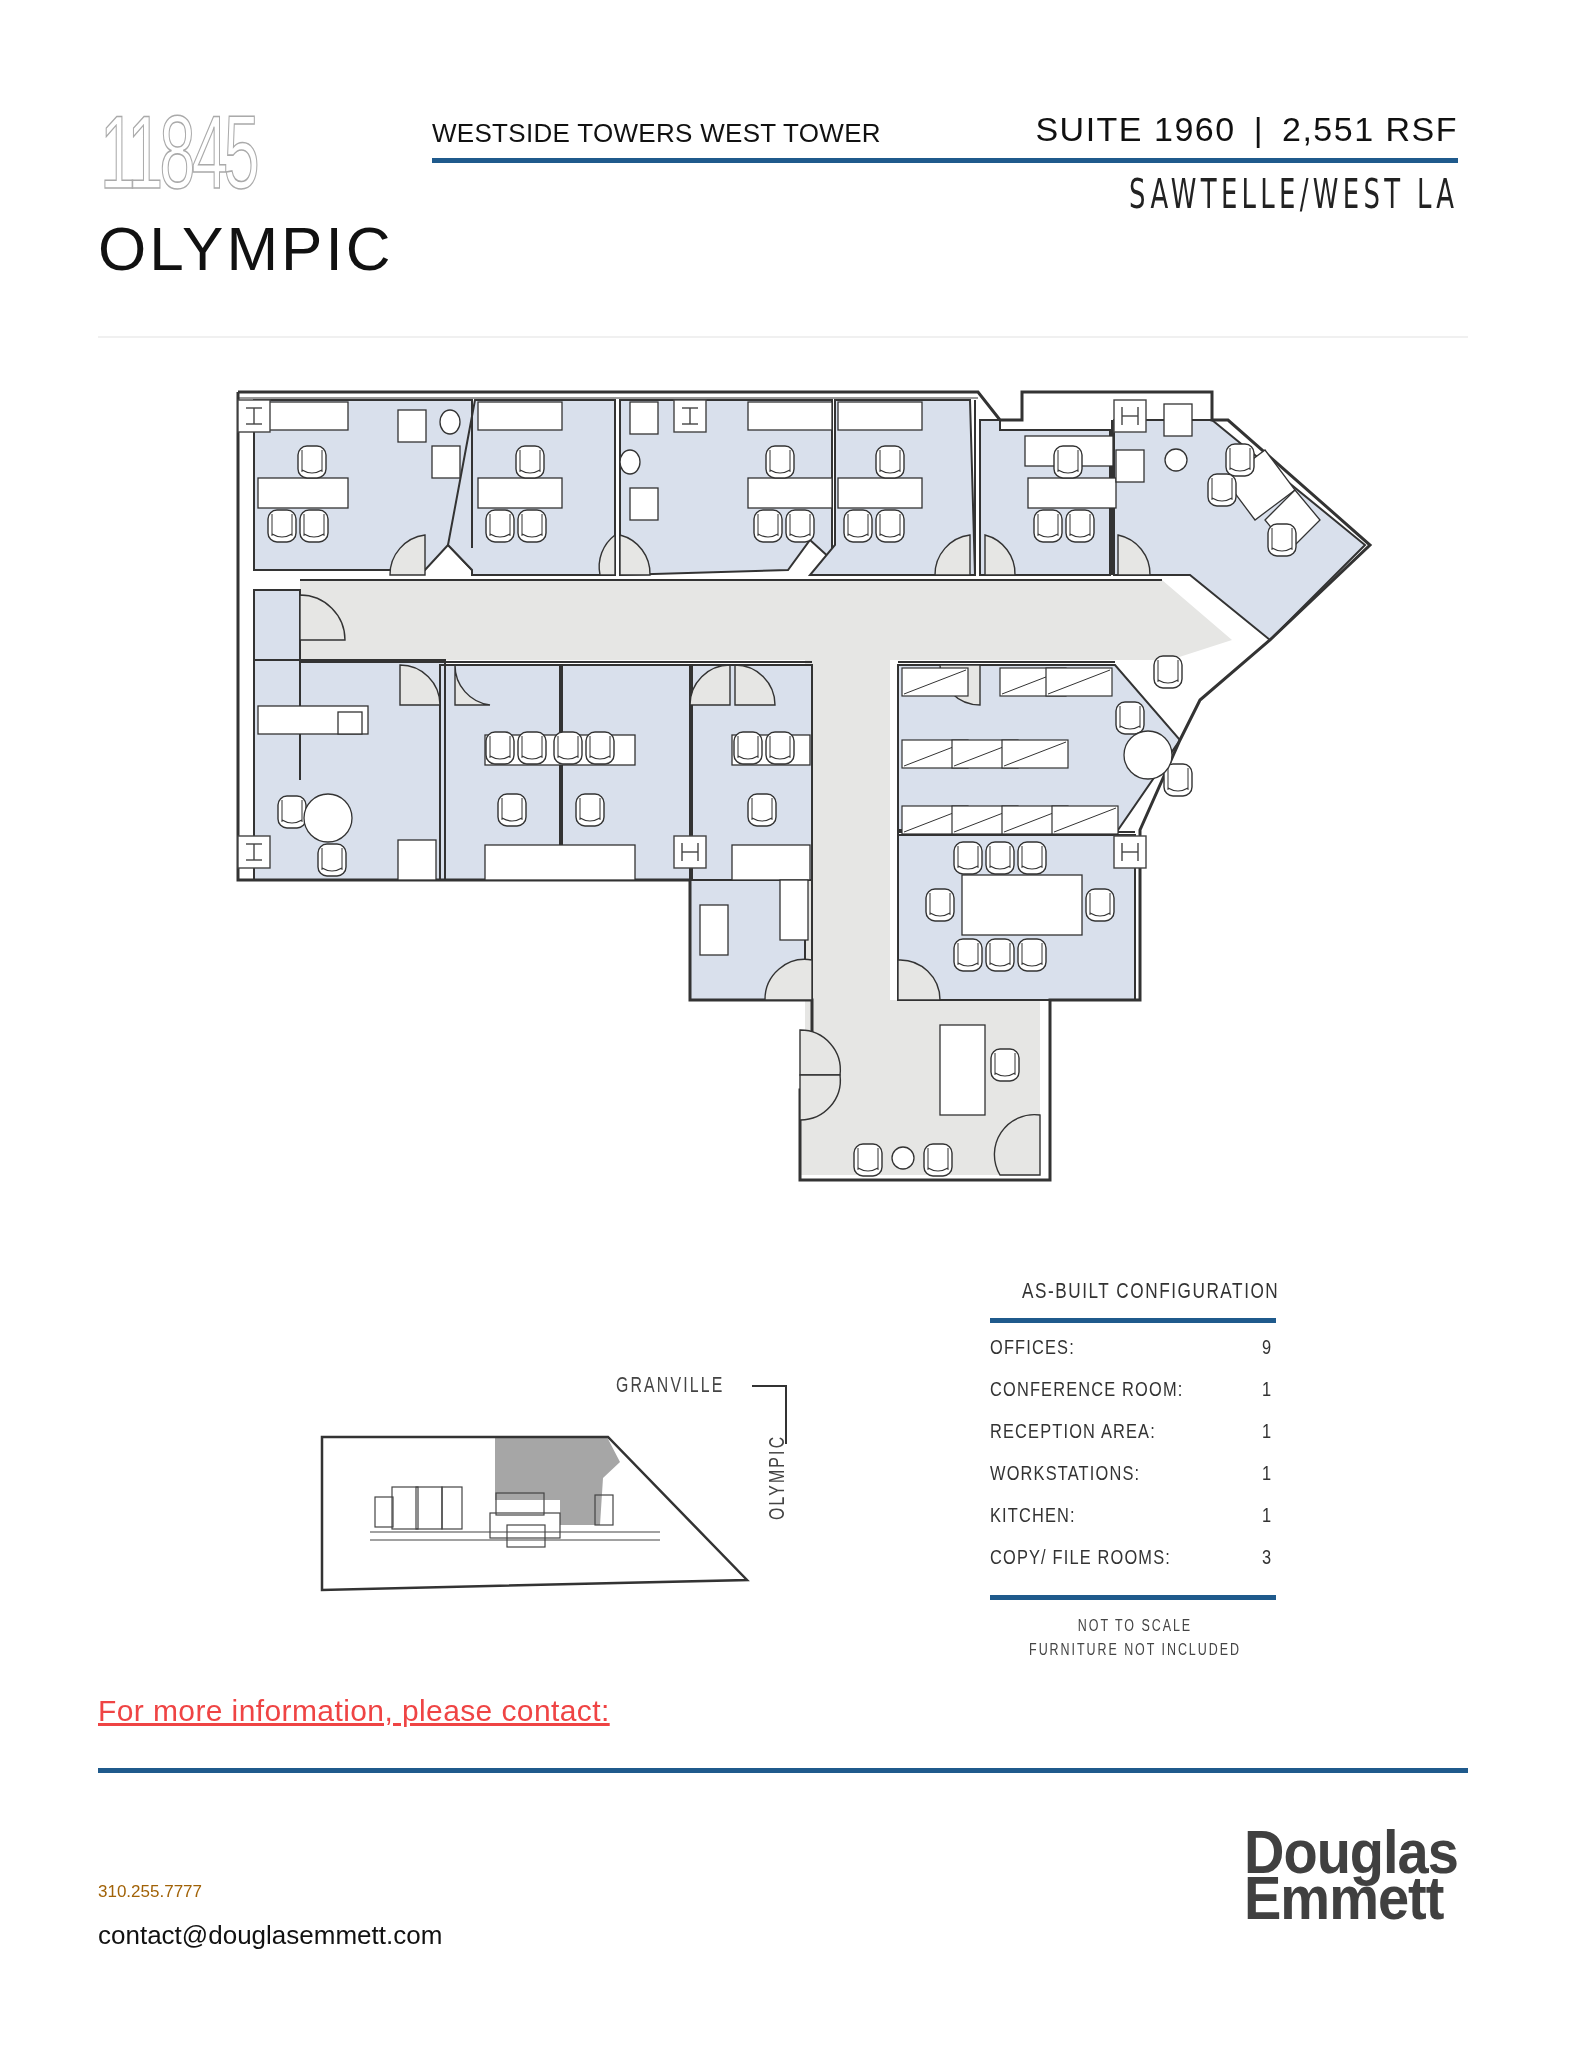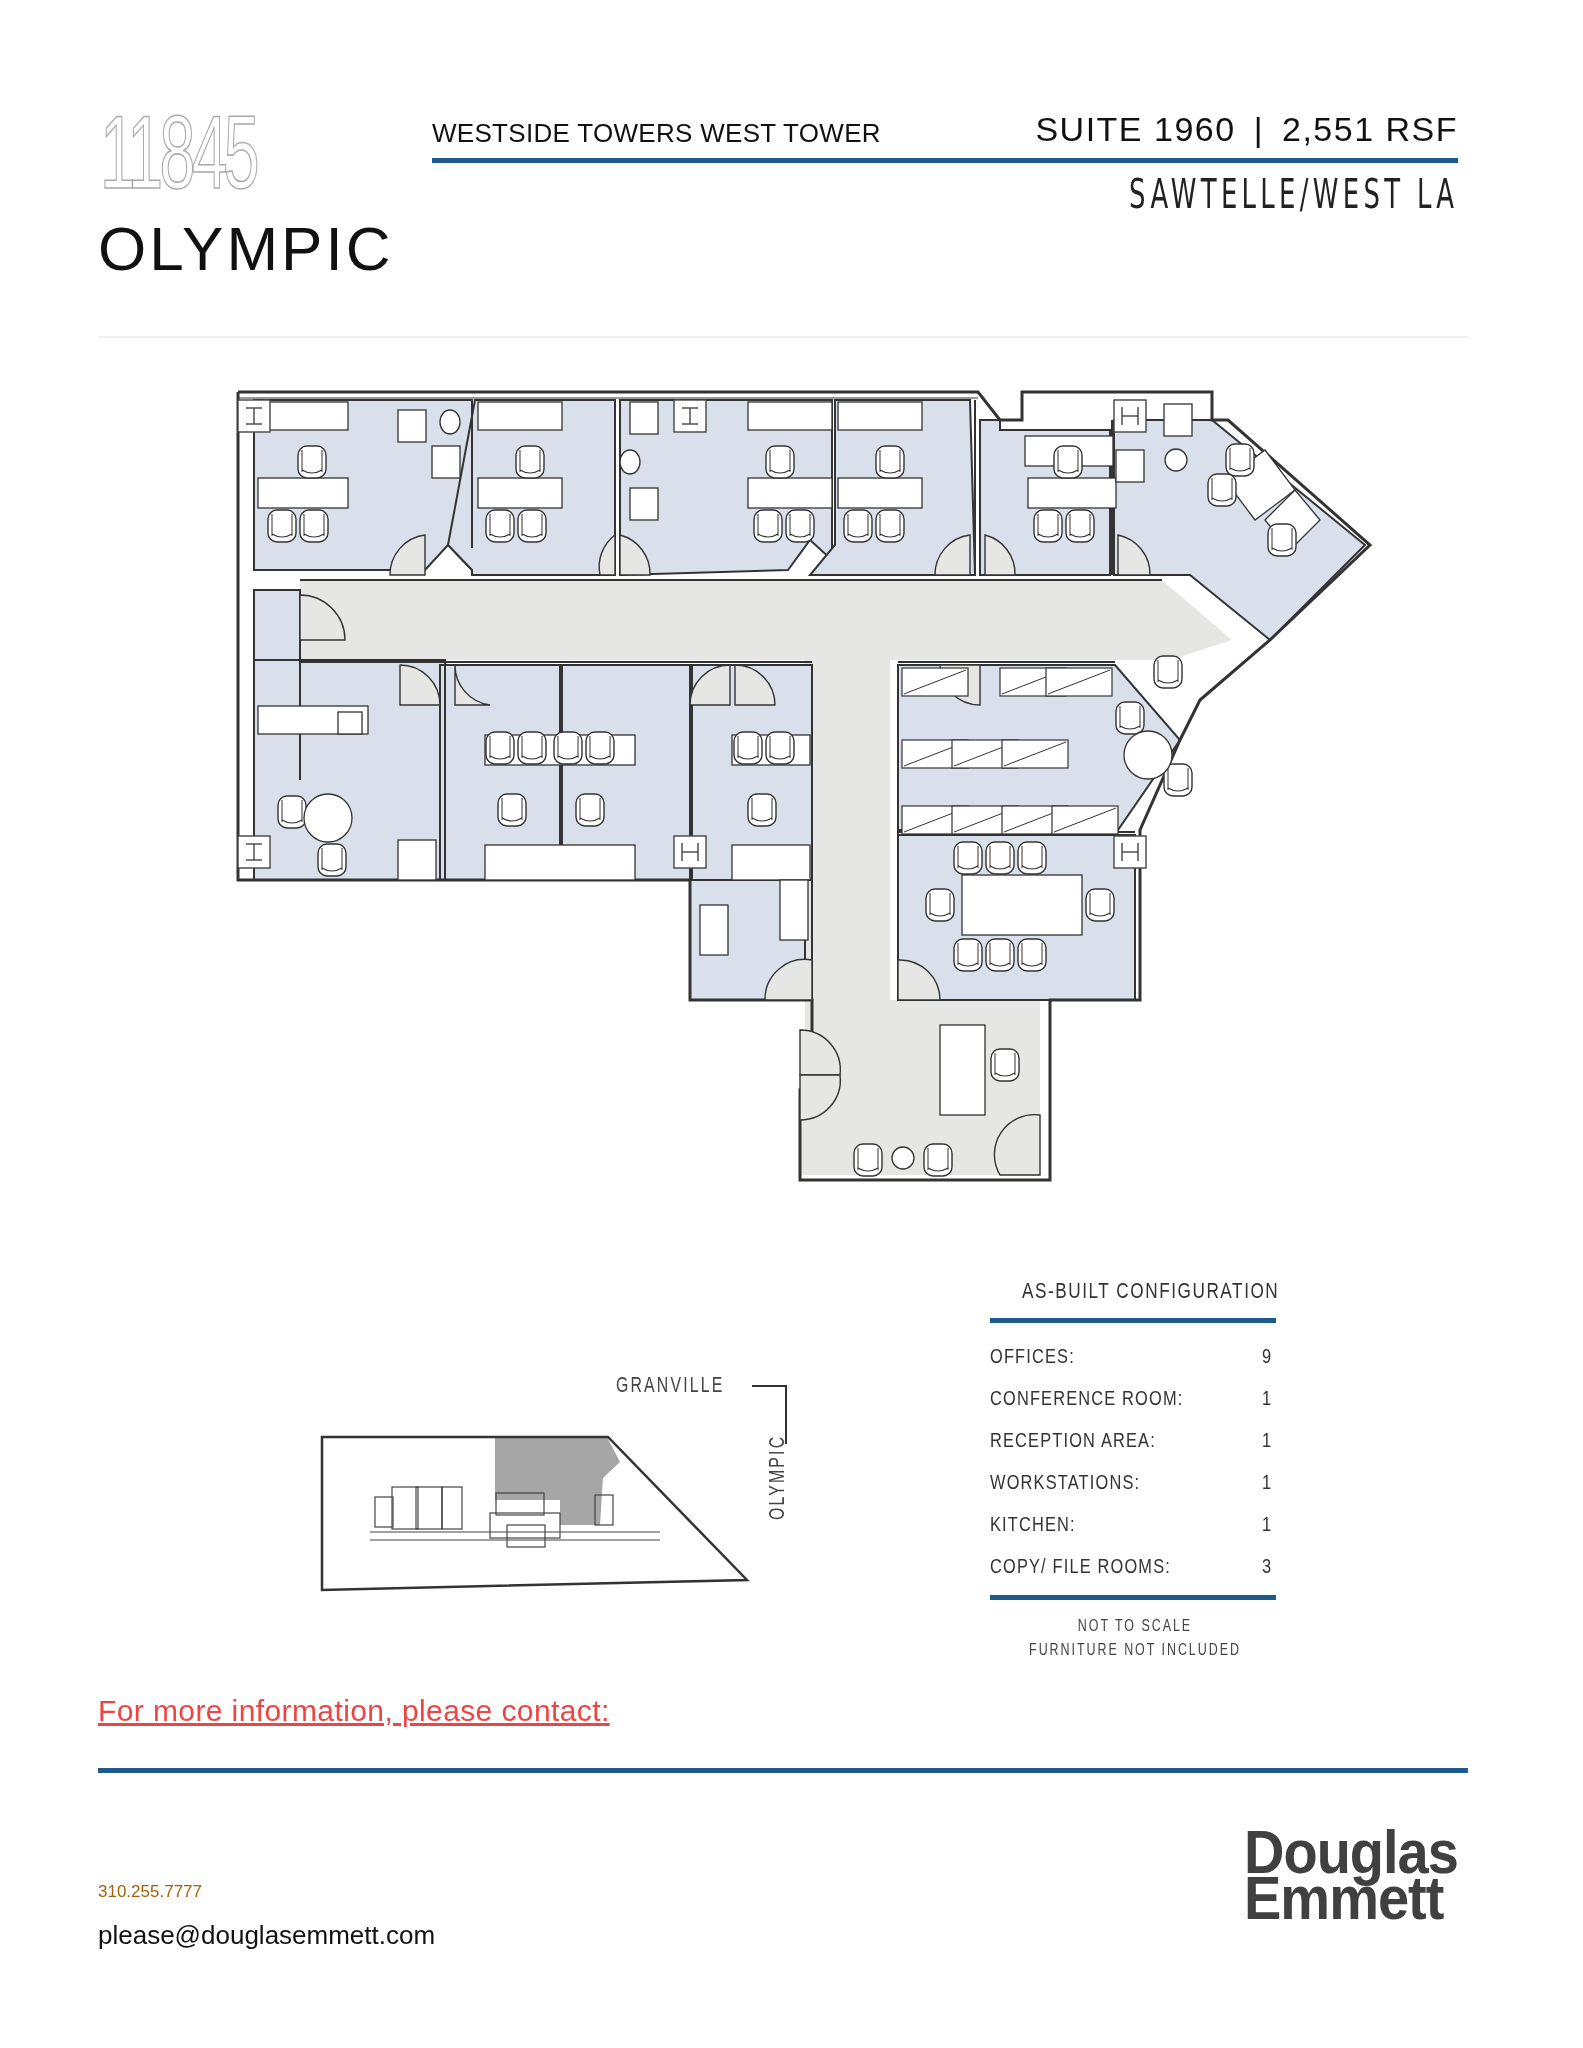--- a/index.html
+++ b/index.html
@@ -11,21 +11,21 @@
   .bldg{left:432px;top:120px;font-size:26px;color:#111;line-height:1;letter-spacing:0.3px;}
   .rule-top{left:432px;top:158px;width:1026px;height:5px;background:#1f5a8c;}
   .suite{right:125px;top:112px;font-size:34px;letter-spacing:1.5px;color:#111;line-height:1;white-space:nowrap;}
   .suite .sep{display:inline-block;margin:0 18px;font-weight:300;}
   .sub{right:125px;top:174px;font-family:"DejaVu Sans Condensed","DejaVu Sans",sans-serif;font-size:40px;letter-spacing:6px;color:#222;line-height:1;transform:scaleX(0.72);transform-origin:right top;font-weight:300;white-space:nowrap;}
   .hairline{left:98px;top:336px;width:1370px;height:2px;background:#f0f0f0;}
   .plan{left:0;top:0;}
   .config{left:990px;top:1278px;width:290px;}
   .config-title{width:100%;text-align:center;font-size:22px;letter-spacing:2px;color:#333;transform:scaleX(0.78);transform-origin:center top;white-space:nowrap;}
   .config-rule{width:286px;height:5px;background:#1f5a8c;margin:14px 0 12px 0;}
-  .config-row{display:flex;justify-content:space-between;align-items:center;height:42px;font-size:21px;letter-spacing:1.5px;color:#333;}
+  .config-row{display:flex;justify-content:space-between;align-items:flex-start;height:42px;font-size:21px;letter-spacing:1.5px;color:#333;}
   .config-row .lbl{transform:scaleX(0.78);transform-origin:left center;white-space:nowrap;}
   .config-row .val{transform:scaleX(0.78);transform-origin:right center;padding-right:10px;}
   .config-rule2{width:286px;height:5px;background:#1f5a8c;margin:8px 0 14px 0;}
   .note{text-align:center;font-size:16px;letter-spacing:2.5px;color:#444;line-height:24px;transform:scaleX(0.78);transform-origin:center top;white-space:nowrap;}
   .key-granville{left:616px;top:1372px;font-size:22px;letter-spacing:3px;color:#444;transform:scaleX(0.72);transform-origin:left top;}
   .key-olympic{left:764px;top:1520px;font-size:22px;letter-spacing:3px;color:#444;transform:rotate(-90deg) scaleX(0.72);transform-origin:left top;white-space:nowrap;}
   .rule-bottom{left:98px;top:1768px;width:1370px;height:5px;background:#1f5a8c;}
   .contact-head{left:98px;top:1694px;font-size:30px;color:#ef4444;letter-spacing:0.4px;text-decoration:underline;}
   .phone{left:98px;top:1882px;font-size:17px;color:#a16207;}
   .email{left:98px;top:1920px;font-size:26px;color:#111;}
@@ -300,17 +300,17 @@
     <span class="val">3</span>
   </div>
   <div class="config-rule2"></div>
   <div class="note">NOT TO SCALE</div>
   <div class="note">FURNITURE NOT INCLUDED</div>
 </div>
 
 <div class="abs rule-bottom"></div>
 <div class="abs contact-head">For more information, please contact:</div>
 <div class="abs phone">310.255.7777</div>
-<div class="abs email">please@douglasemmett.com</div>
+<div class="abs email">contact@douglasemmett.com</div>
 <div class="abs logo">
   <div>Douglas</div>
   <div>Emmett</div>
 </div>
 
 </body></html>

